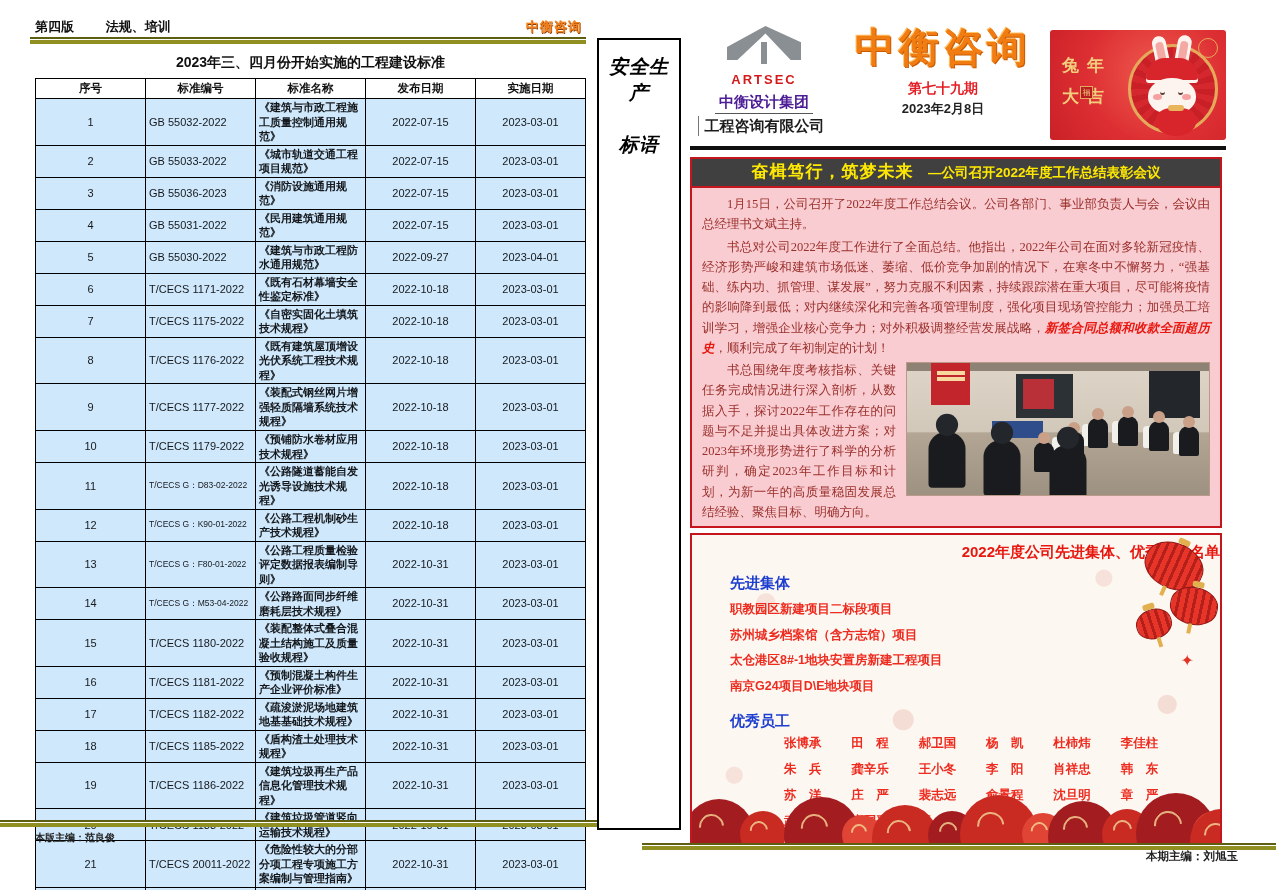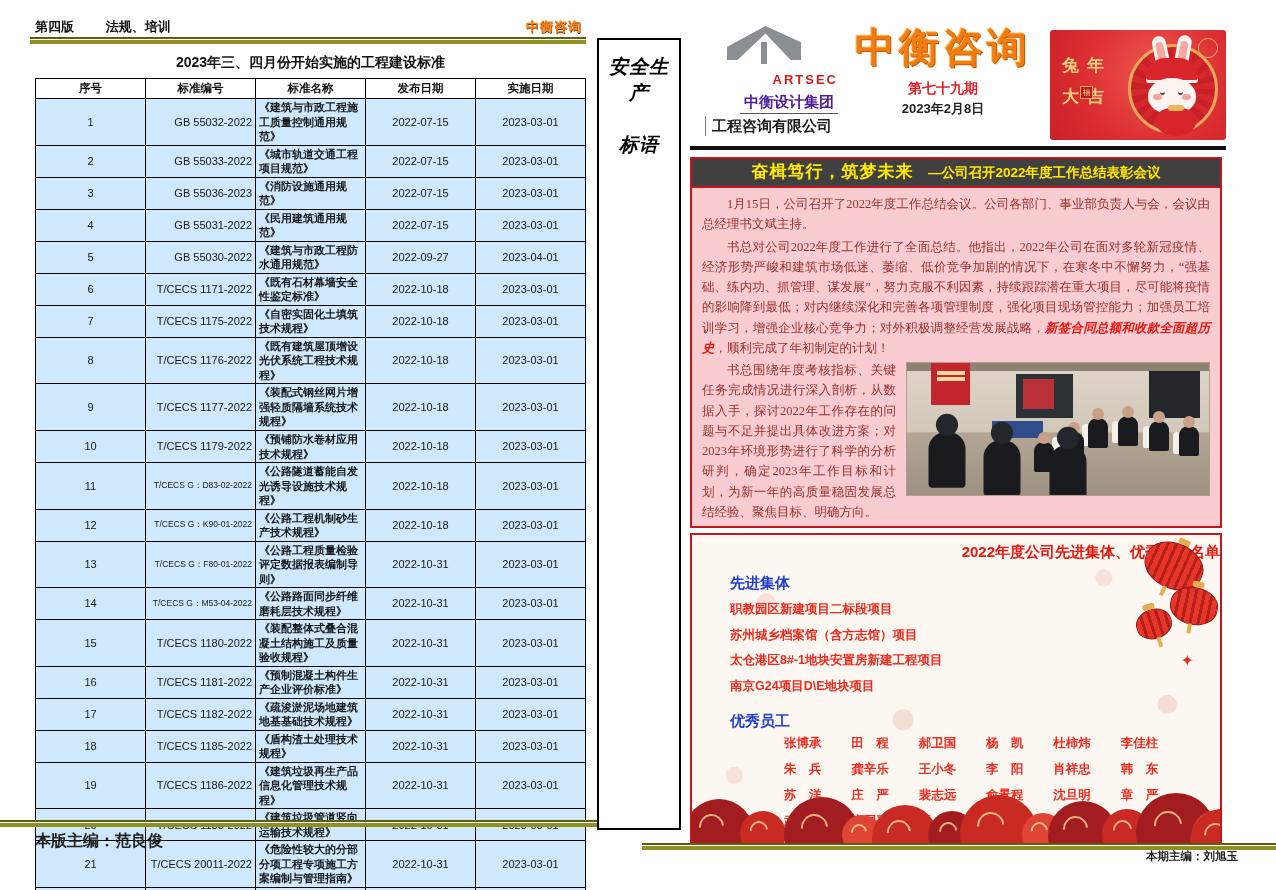--- a/index.html
+++ b/index.html
@@ -19,40 +19,40 @@
   .lp-header{position:relative;height:20px;font-size:13px;font-weight:bold;color:#111;}
   .lp-header .sec{margin-left:28px;}
   .brand-small{position:absolute;right:4px;top:0;color:#f58220;font-weight:bold;font-size:13px;
     text-shadow:0.5px 0.5px 0 #8a3c00, -0.5px -0.5px 0 #ffd9a0;letter-spacing:1px;}
   .lp-title{margin-top:10px;text-align:center;font-size:14px;font-weight:bold;color:#111;}
   table.std{border-collapse:collapse;margin-top:6px;width:551px;table-layout:fixed;}
   table.std th,table.std td{border:1px solid #000;padding:1px 3px;line-height:1.32;}
   table.std th{background:#ffffff;font-size:11.5px;font-weight:bold;color:#111;text-align:center;padding:2px 2px;}
   table.std td{background:#cfe8fb;font-size:11px;color:#15191e;}
   td.c0{text-align:center;font-size:9.5px;width:24px;}
-  td.c1{width:108px;font-size:10.5px;white-space:nowrap;overflow:hidden;text-align:right;}
+  td.c1{width:108px;font-size:10.5px;white-space:nowrap;overflow:hidden;}
   td.c1.gcode{font-size:8.5px;}
   td.c2{width:260px;font-weight:bold;font-size:12px;color:#101418;}
   td.c3,td.c4{width:66px;text-align:center;font-size:10.5px;white-space:nowrap;color:#16202c;}
-  .lp-footer{position:absolute;left:35px;top:831px;font-size:16px;font-weight:bold;color:#222;}
+  .lp-footer{position:absolute;left:35px;top:831px;font-size:10px;font-weight:bold;color:#222;}
   .rp-footer{position:absolute;right:38px;top:849px;font-size:11.5px;font-weight:bold;color:#222;}
 
   
   .strip{position:absolute;left:597px;top:38px;width:84px;height:792px;border:2px solid #000;
     box-sizing:border-box;padding:14px 9px 0 9px;background:#fff;
     font-family:"DejaVu Serif",serif;font-style:italic;font-weight:bold;color:#000;}
   .strip-title{text-align:center;font-size:19px;margin-bottom:26px;letter-spacing:1px;font-style:italic;}
   .slogan{font-size:12.5px;line-height:2.15;margin-bottom:22px;text-align:justify;}
 
   
   .right-page{position:absolute;left:690px;top:24px;width:536px;}
 
   
   .masthead{position:relative;height:122px;}
-  .org{position:absolute;left:0;top:2px;width:148px;text-align:right;}
+  .org{position:absolute;left:0;top:2px;width:148px;text-align:center;}
   .roof{width:74px;height:44px;margin:0 auto;position:relative;}
   .roof .r1{position:absolute;left:0;top:0;width:74px;height:34px;background:#8a8f94;
     clip-path:polygon(0 100%,0 62%,52% 0,100% 48%,100% 100%,86% 100%,52% 22%,14% 100%);}
   .roof .r2{position:absolute;left:34px;top:16px;width:6px;height:22px;background:#8a8f94;}
   .artsec{color:#d61a1a;font-weight:bold;font-size:13px;letter-spacing:2px;margin-top:2px;}
   .org-l1{font-size:15px;font-weight:bold;color:#4c1d95;margin-top:6px;border-bottom:1px solid #555;display:inline-block;padding:0 4px 1px;}
   .org-l2{font-size:15px;font-weight:bold;color:#1c1c1c;margin-top:2px;border-left:1px solid #777;display:inline-block;padding:1px 6px 0;}
   .mast-center{position:absolute;left:148px;top:0;width:210px;text-align:center;}
   .big-title{font-family:"DejaVu Serif",serif;font-weight:bold;font-size:40px;line-height:1.15;
     color:#f07c12;text-shadow:1px 1px 0 #c85a00,-1px -1px 0 #ffc36a;letter-spacing:4px;white-space:nowrap;}

